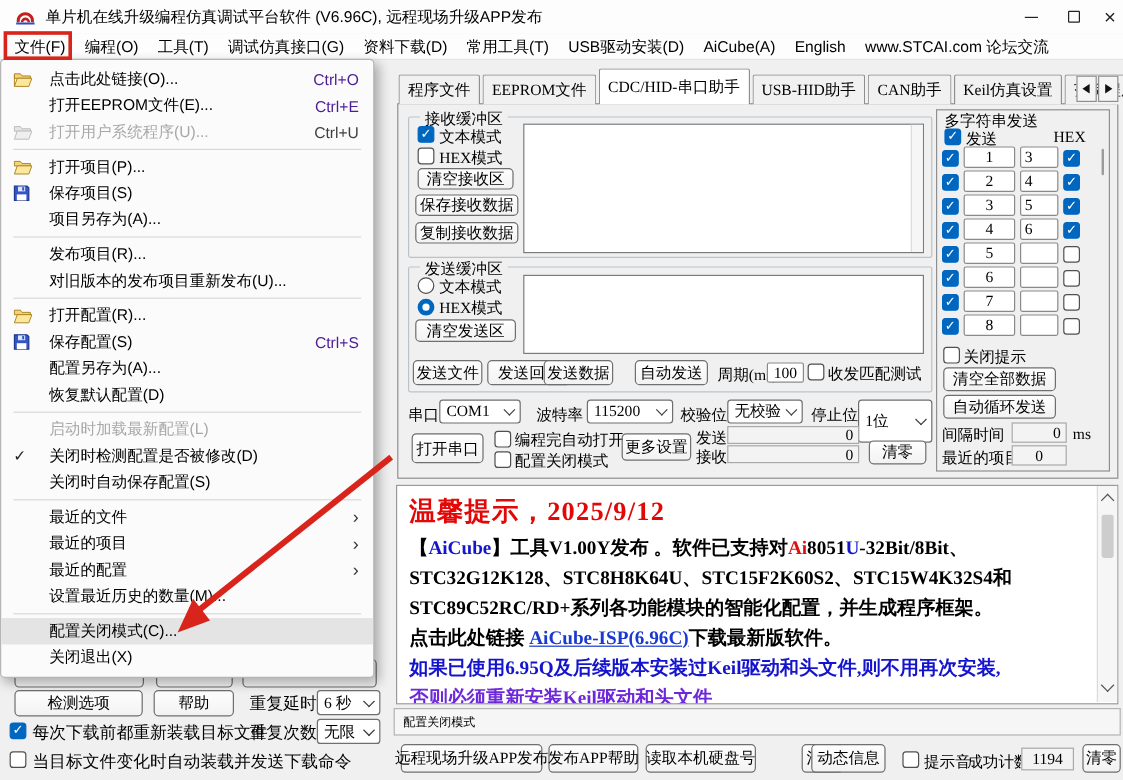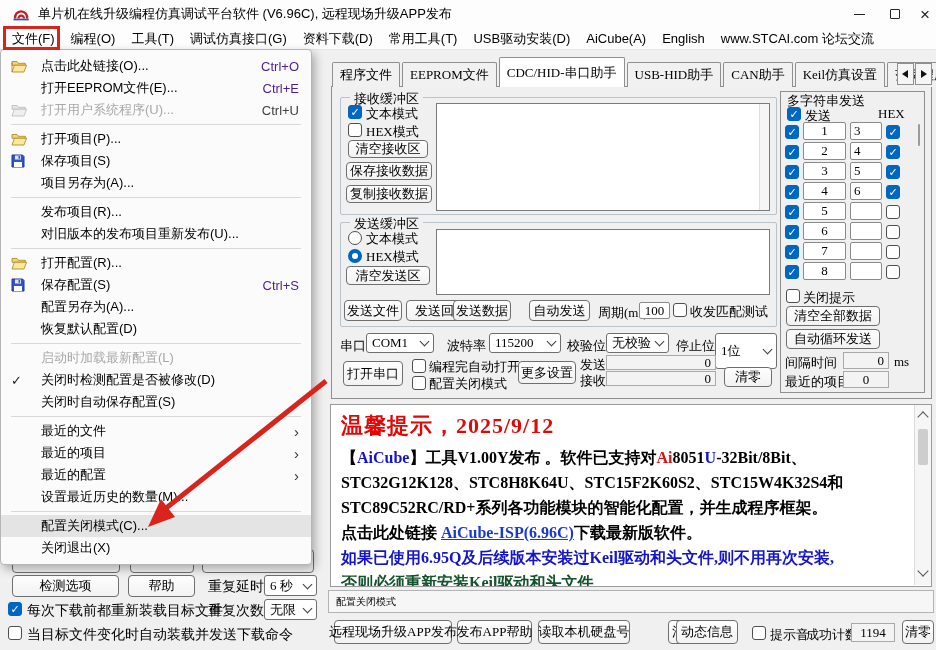--- a/index.html
+++ b/index.html
@@ -62,21 +62,21 @@
   .msep{height:1px;background:#d9d9d9;margin:3px 10px}
   .icon-dis{filter:grayscale(1) opacity(.55)}
   .mi .chk{font-size:13px;color:#222}
   
   .msg{position:absolute;left:330px;top:404px;width:602px;height:183px;background:#fff;border:1px solid #9a9a9a;
     overflow:hidden;padding:3px 22px 0 10px;z-index:2;font-family:"Liberation Serif","DejaVu Serif",serif}
   .msg-title{font-size:22px;font-weight:bold;color:#e30808;margin:3px 0 4px;letter-spacing:1px}
   .msg-line{font-size:16px;line-height:25px;font-weight:600;white-space:nowrap}
   .c-blue{color:#1414cc}.c-red{color:#dd1111}
   .c-link{color:#1a39d0;text-decoration:underline}
-  .l6{color:#1414cc}.l7{color:#14532d}
+  .l6{color:#1414cc}.l7{color:#6d28d9}
   
   .sb{position:absolute;background:#f6f6f6;border-left:1px solid #dcdcdc}
   .sb-thumb{position:absolute;background:#cdcdcd;border-radius:2px}
   .chev-up{width:8px;height:8px;border-left:1.5px solid #555;border-top:1.5px solid #555;transform:rotate(45deg)}
   .chev-dn{width:8px;height:8px;border-right:1.5px solid #555;border-bottom:1.5px solid #555;transform:rotate(45deg)}
   .statusbar{position:absolute;left:328px;top:590px;width:606px;height:23px;background:#f6f6f6;border:1px solid #b3b3b3;
     display:flex;align-items:center;padding-left:7px;z-index:2}
   .overlay{position:absolute;left:0;top:0;z-index:100;pointer-events:none}
   .redbox{position:absolute;left:3px;top:26px;width:57px;height:24px;border:3px solid #d8241b;z-index:101;pointer-events:none}
 </style>

